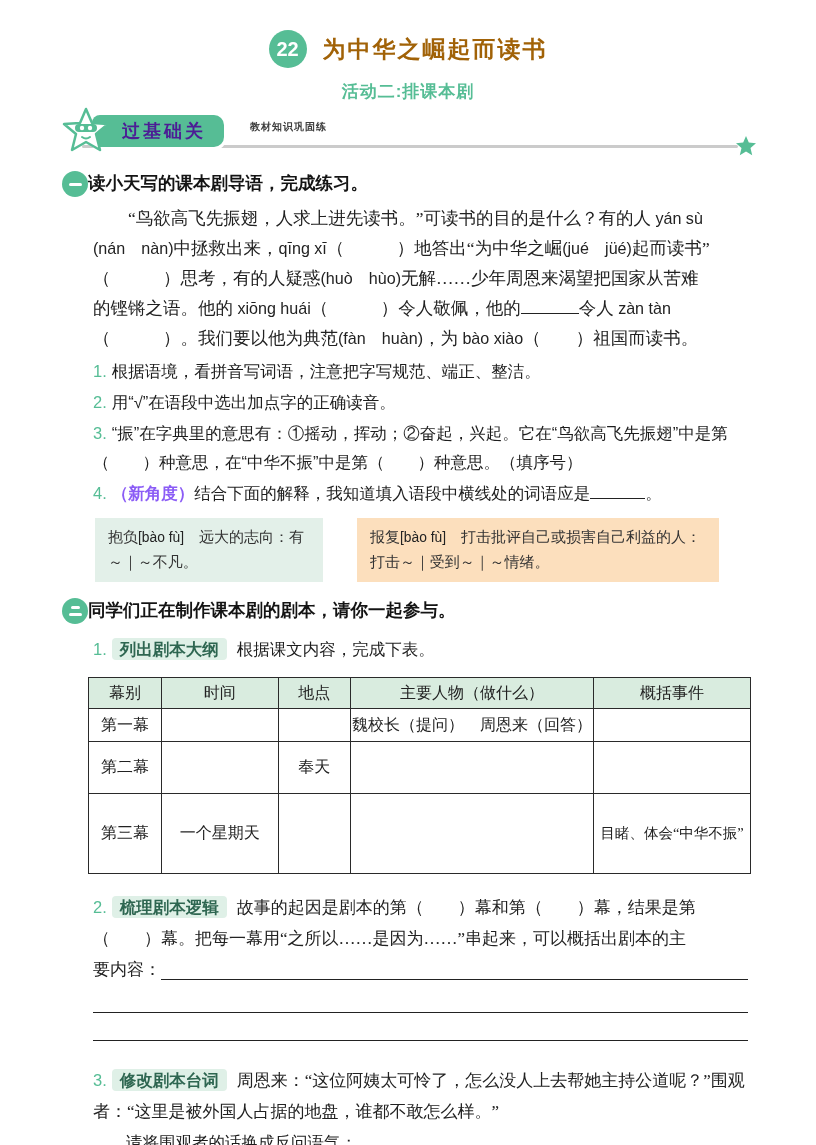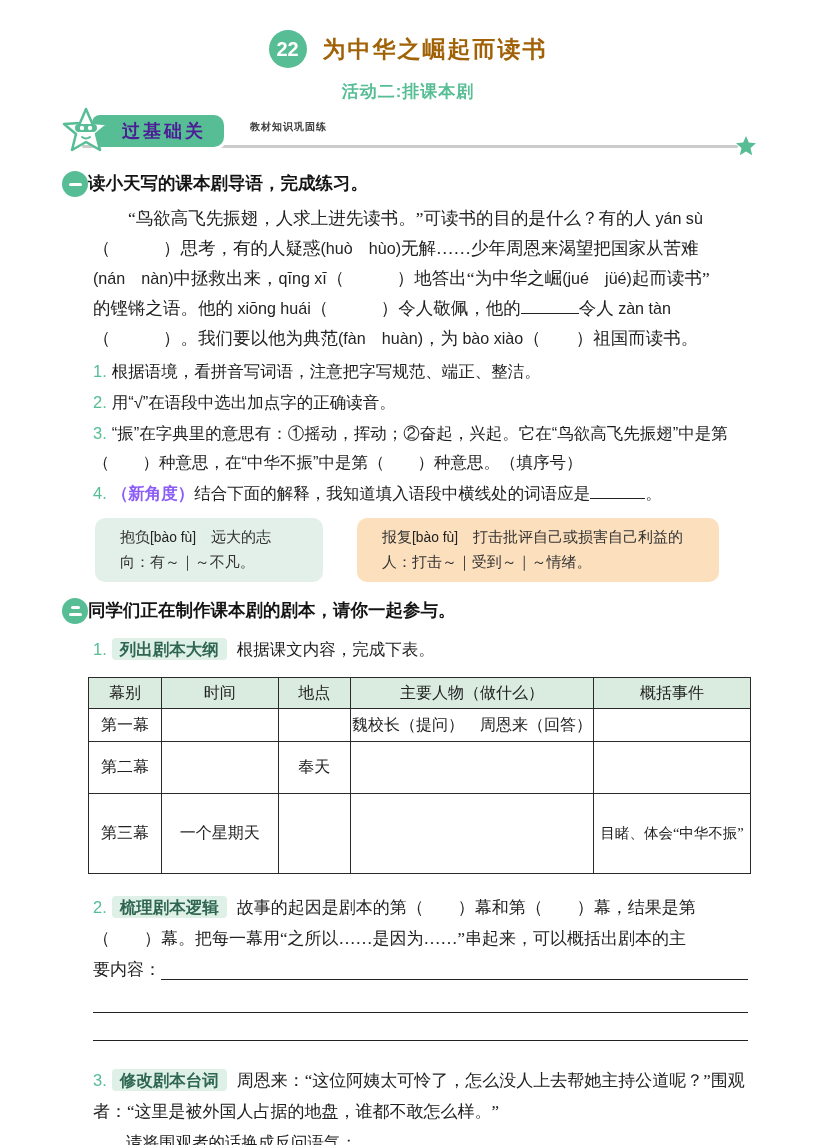--- a/index.html
+++ b/index.html
@@ -54,21 +54,21 @@
     bottom:-0.58em; font-size:0.55em; color:#222; }
   .blank { display:inline-block; border-bottom:1.6px solid #222; height:1em;
     vertical-align:baseline; }
   .red { color:#8b5cf6;font-weight:bold; }
   
   .qs { margin:4px 68px 0 93px; width:655px; font-size:16.5px; line-height:29px; color:#1d1d1d; }
   .q { margin-top:2px; }
   .qnum { color:var(--accent,#56bd95); margin-right:5px; }
   
   .defrow { display:flex; gap:34px; margin:10px 0 0 95px; }
-  .defbox { border-radius:10px; padding:7px 25px;
+  .defbox { border-radius:0; padding:7px 13px;
     font-family:"Liberation Serif", serif; font-size:15px; line-height:25px; color:#333; }
   .defbox.green { width:228px; background:#e3f0e9; }
   .defbox.orange { width:362px; background:#fcdfbd; }
   
   .item { margin:14px 76px 0 93px; width:655px; font-size:16.5px; line-height:31px; }
   .hl-badge { background:#dff0e7; color:#33co; color:#2e6651; font-weight:bold;
     padding:2px 8px; border-radius:4px; margin-right:10px; }
   .kai { font-family:"Liberation Serif", serif; font-size:17px; color:#222; }
   .flexline { display:flex; }
   .flexline .lbl { white-space:nowrap; }
@@ -114,22 +114,22 @@
 
   <div class="sec">
     <span class="bub">
       <span class="bar"></span>
     </span>
     <span>读小天写的课本剧导语，完成练习。</span>
   </div>
 
   <div class="passage">
       <div class="tline"><span>“鸟欲高飞先振翅，人求上进先读书。”可读书的目的是什么？有的人 </span><span class="py">yán sù</span></div>
+      <div class="tline"><span class="py">(nán  nàn)</span><span>中拯救出来，</span><span class="py">qīng xī</span><span>（　　　）地答出“为中华之</span><span class="dot">崛</span><span class="py">(jué  jüé)</span><span>起而读书”</span></div>
       <div class="tline"><span>（　　　）思考，有的人疑</span><span class="dot">惑</span><span class="py">(huò  hùo)</span><span>无解……少年周恩来渴望把国家从苦</span><span class="dot">难</span></div>
-      <div class="tline"><span class="py">(nán  nàn)</span><span>中拯救出来，</span><span class="py">qīng xī</span><span>（　　　）地答出“为中华之</span><span class="dot">崛</span><span class="py">(jué  jüé)</span><span>起而读书”</span></div>
       <div class="tline"><span>的铿锵之语。他的 </span><span class="py">xiōng huái</span><span>（　　　）令人敬佩，他的</span><span class="blank" style="width: 58px;"></span><span>令人 </span><span class="py">zàn tàn</span></div>
       <div class="tline"><span>（　　　）。我们要以他为典</span><span class="dot">范</span><span class="py">(fàn  huàn)</span><span>，为 </span><span class="py">bào xiào</span><span>（　　）祖国而读书。</span></div>
     </div>
 
   <div class="qs">
     <div class="q">
       <span class="qnum">1.</span><span><span>根据语境，看拼音写词语，注意把字写规范、端正、整洁。</span></span>
     </div>
     <div class="q">
       <span class="qnum">2.</span><span><span>用“√”在语段中选出加点字的正确读音。</span></span>

